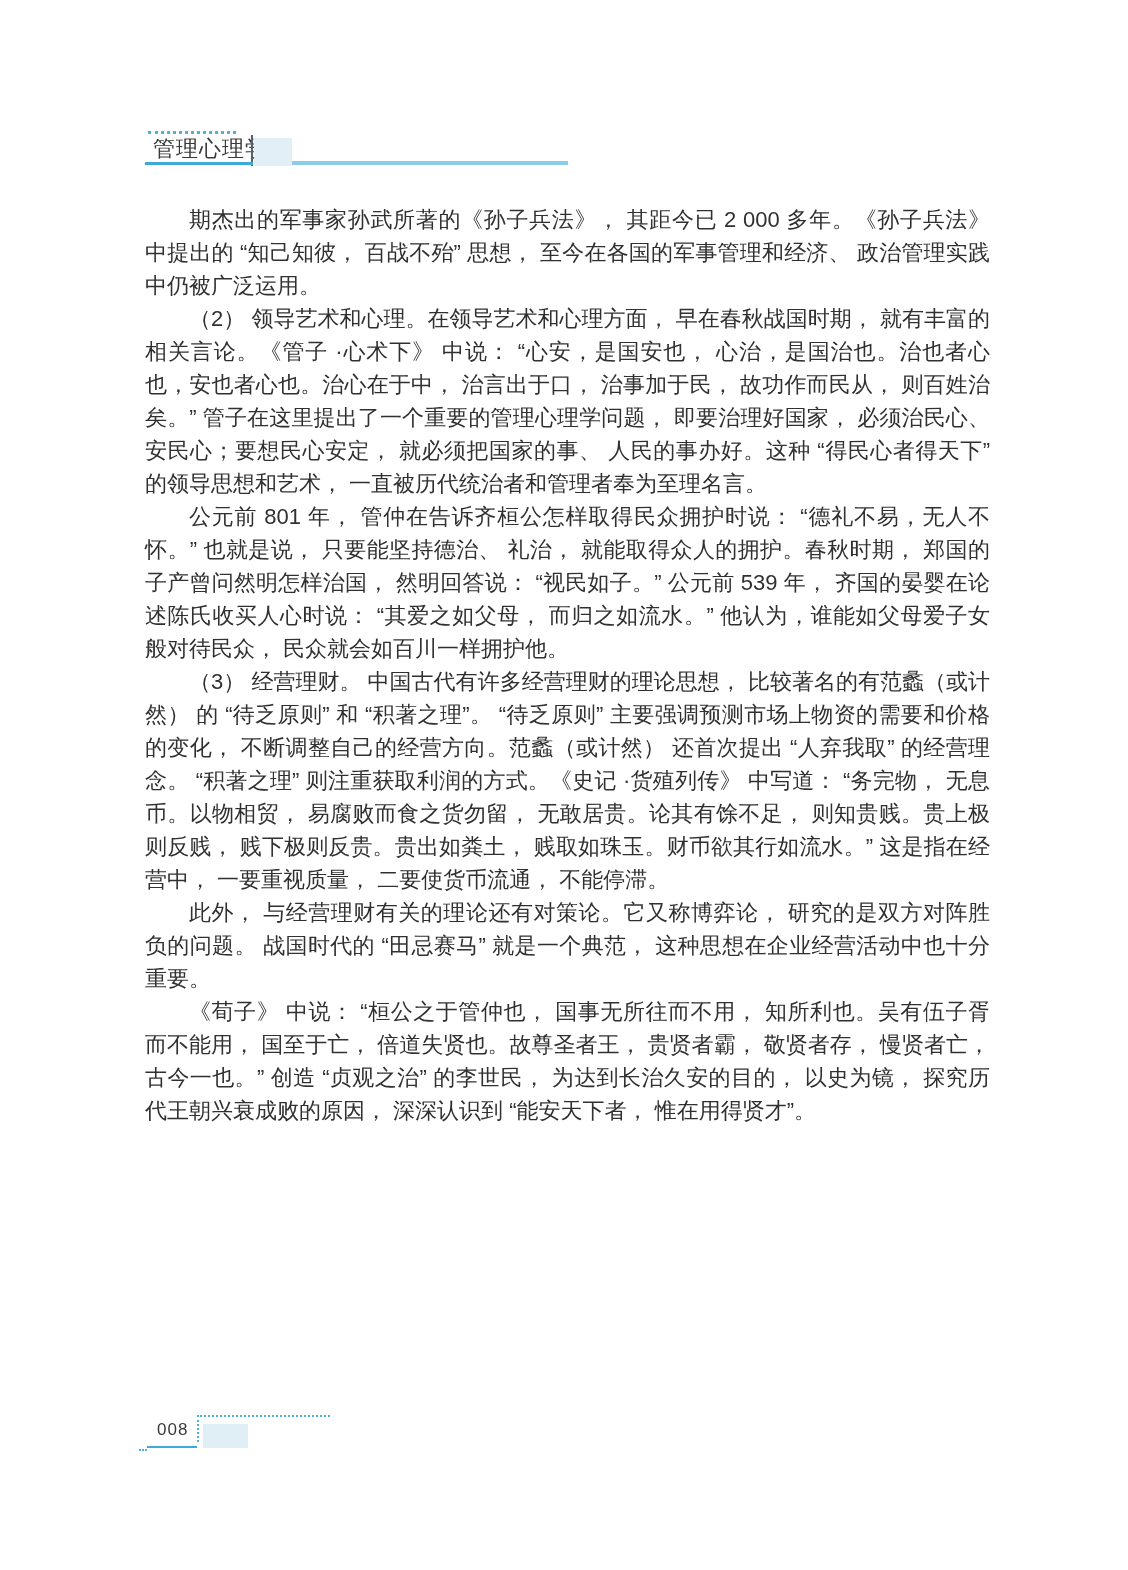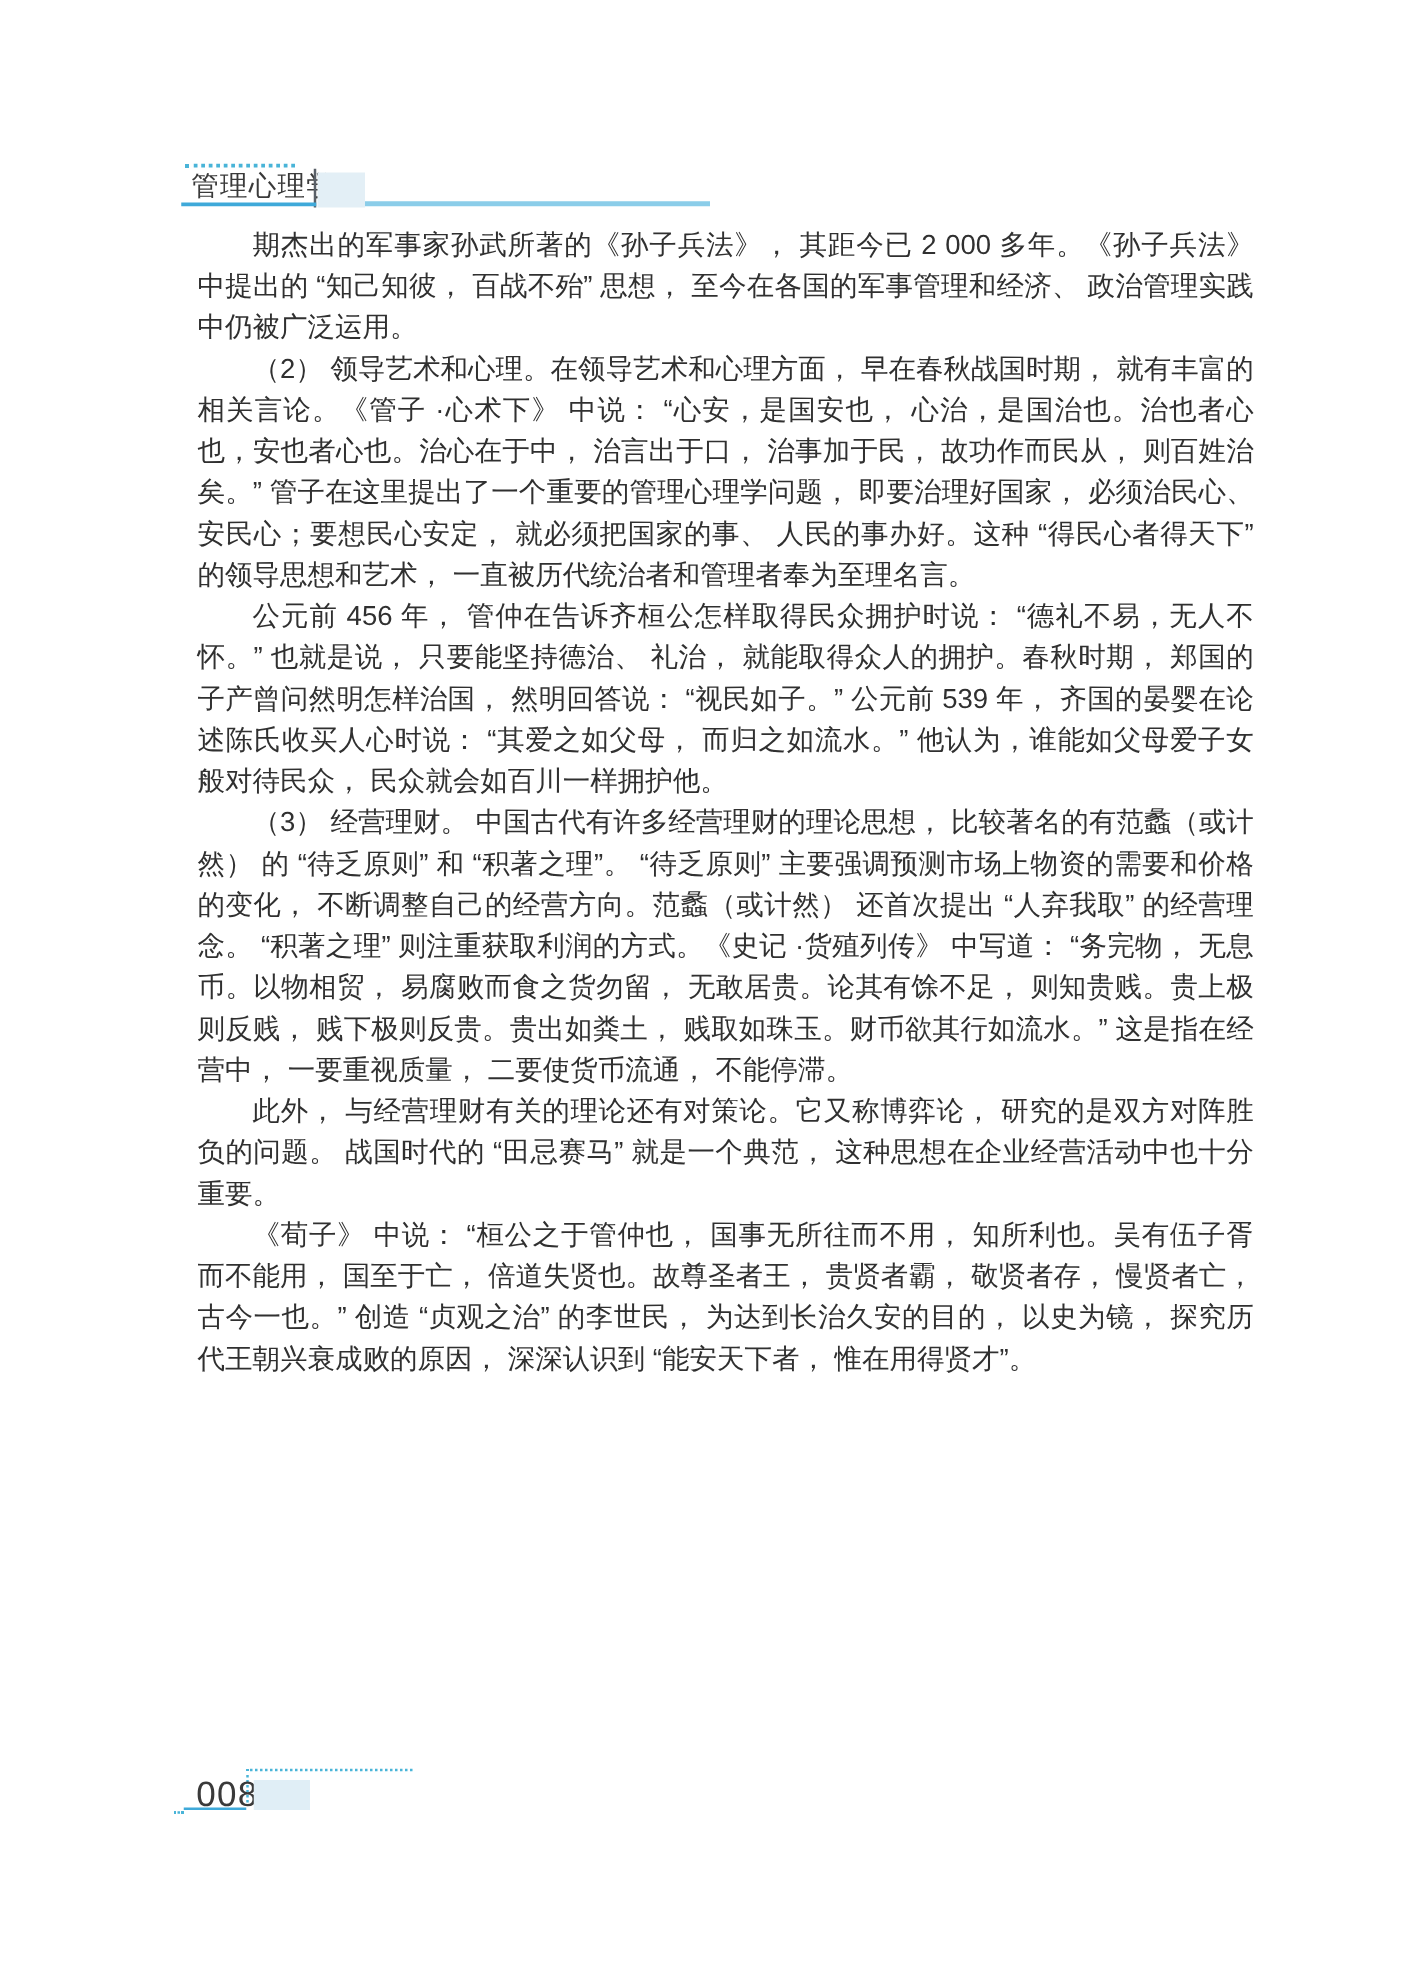--- a/index.html
+++ b/index.html
@@ -32,40 +32,40 @@
   .hdr-underline{
     position:absolute;left:145px;top:162px;width:108px;height:3px;
     background:#3fa9d9;
   }
   .hdr-line-light{
     position:absolute;left:292px;top:161px;width:276px;height:4px;
     background:#8bcde9;
   }
   
   .body-text{
-    position:absolute;left:145px;top:179px;width:845px;margin-left:13px;
+    position:absolute;left:145px;top:203px;width:845px;
   }
   .body-text p{
     margin:0;
     font-size:22px;
     line-height:33px;
     text-align:justify;
     text-justify:inter-ideograph;
     text-indent:2em;
     color:#303030;
   }
   
   .ftr-dotted-box{
     position:absolute;left:197px;top:1415px;width:131px;height:25px;
     border-top:2px dotted #49b4d8;
     border-left:2px dotted #49b4d8;
   }
   .ftr-num{
     position:absolute;left:157px;top:1420px;
-    font-size:28px;color:#3a3a3a;letter-spacing:1px;
+    font-size:17px;color:#3a3a3a;letter-spacing:1px;
   }
   .ftr-underline{
     position:absolute;left:147px;top:1446px;width:50px;height:2px;
     background:#3fa9d9;
   }
   .ftr-box{
     position:absolute;left:203px;top:1424px;width:45px;height:24px;
     background:#e0eef6;
   }
   .ftr-tick{
@@ -83,21 +83,21 @@
     <span class="hdr-title">管理心理学</span>
     <span class="hdr-divider"></span>
     <span class="hdr-box"></span>
     <div class="hdr-underline"></div>
     <div class="hdr-line-light"></div>
   </div>
 
   <main class="body-text">
       <p>期杰出的军事家孙武所著的《孙子兵法》， 其距今已 2 000 多年。《孙子兵法》 中提出的 “知己知彼， 百战不殆” 思想， 至今在各国的军事管理和经济、 政治管理实践中仍被广泛运用。</p>
       <p>（2） 领导艺术和心理。在领导艺术和心理方面， 早在春秋战国时期， 就有丰富的相关言论。《管子 ·心术下》 中说： “心安，是国安也， 心治，是国治也。治也者心也，安也者心也。治心在于中， 治言出于口， 治事加于民， 故功作而民从， 则百姓治矣。” 管子在这里提出了一个重要的管理心理学问题， 即要治理好国家， 必须治民心、 安民心；要想民心安定， 就必须把国家的事、 人民的事办好。这种 “得民心者得天下” 的领导思想和艺术， 一直被历代统治者和管理者奉为至理名言。</p>
-      <p>公元前 456 年， 管仲在告诉齐桓公怎样取得民众拥护时说： “德礼不易，无人不怀。” 也就是说， 只要能坚持德治、 礼治， 就能取得众人的拥护。春秋时期， 郑国的子产曾问然明怎样治国， 然明回答说： “视民如子。” 公元前 539 年， 齐国的晏婴在论述陈氏收买人心时说： “其爱之如父母， 而归之如流水。” 他认为，谁能如父母爱子女般对待民众， 民众就会如百川一样拥护他。</p>
+      <p>公元前 801 年， 管仲在告诉齐桓公怎样取得民众拥护时说： “德礼不易，无人不怀。” 也就是说， 只要能坚持德治、 礼治， 就能取得众人的拥护。春秋时期， 郑国的子产曾问然明怎样治国， 然明回答说： “视民如子。” 公元前 539 年， 齐国的晏婴在论述陈氏收买人心时说： “其爱之如父母， 而归之如流水。” 他认为，谁能如父母爱子女般对待民众， 民众就会如百川一样拥护他。</p>
       <p>（3） 经营理财。 中国古代有许多经营理财的理论思想， 比较著名的有范蠡（或计然） 的 “待乏原则” 和 “积著之理”。 “待乏原则” 主要强调预测市场上物资的需要和价格的变化， 不断调整自己的经营方向。范蠡（或计然） 还首次提出 “人弃我取” 的经营理念。 “积著之理” 则注重获取利润的方式。《史记 ·货殖列传》 中写道： “务完物， 无息币。以物相贸， 易腐败而食之货勿留， 无敢居贵。论其有馀不足， 则知贵贱。贵上极则反贱， 贱下极则反贵。贵出如粪土， 贱取如珠玉。财币欲其行如流水。” 这是指在经营中， 一要重视质量， 二要使货币流通， 不能停滞。</p>
       <p>此外， 与经营理财有关的理论还有对策论。它又称博弈论， 研究的是双方对阵胜负的问题。 战国时代的 “田忌赛马” 就是一个典范， 这种思想在企业经营活动中也十分重要。</p>
       <p>《荀子》 中说： “桓公之于管仲也， 国事无所往而不用， 知所利也。吴有伍子胥而不能用， 国至于亡， 倍道失贤也。故尊圣者王， 贵贤者霸， 敬贤者存， 慢贤者亡， 古今一也。” 创造 “贞观之治” 的李世民， 为达到长治久安的目的， 以史为镜， 探究历代王朝兴衰成败的原因， 深深认识到 “能安天下者， 惟在用得贤才”。</p>
     </main>
 
   <div>
     <div class="ftr-dotted-box"></div>
     <span class="ftr-num">008</span>
     <div class="ftr-underline"></div>
     <span class="ftr-box"></span>

